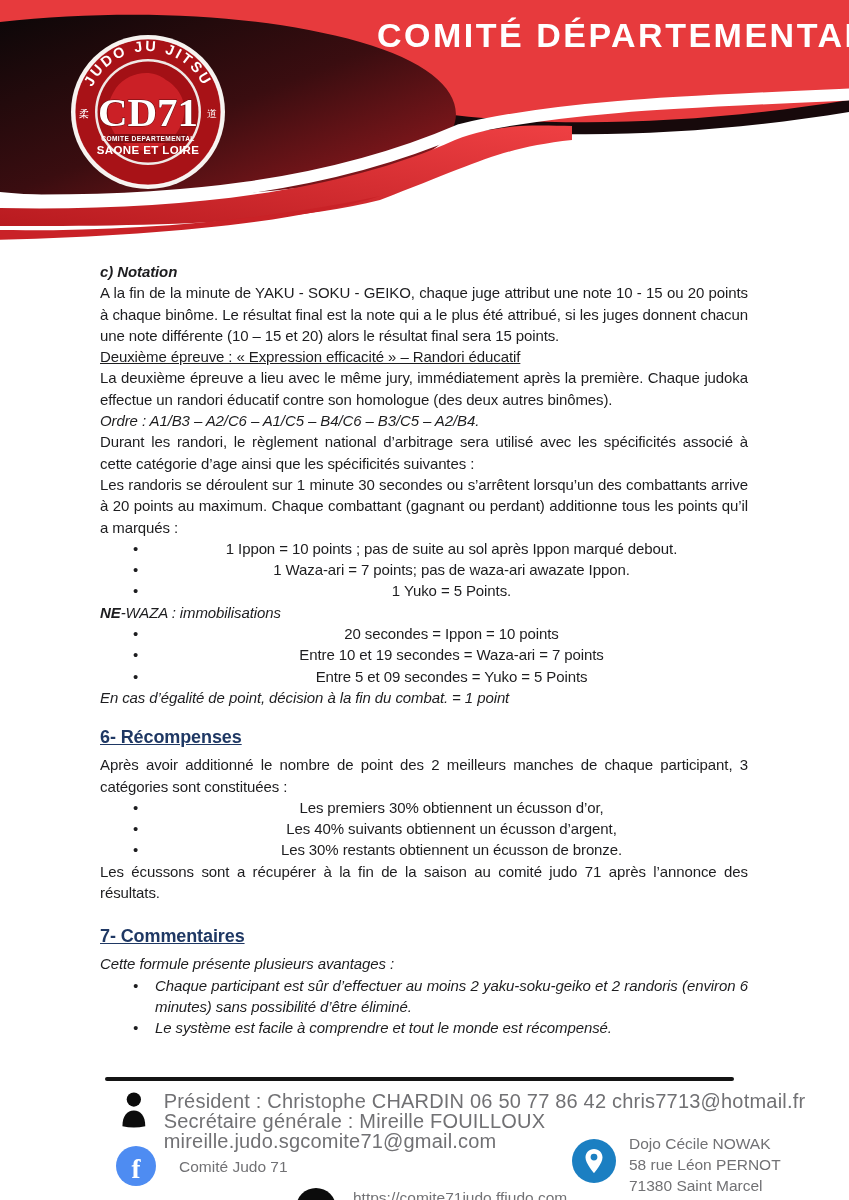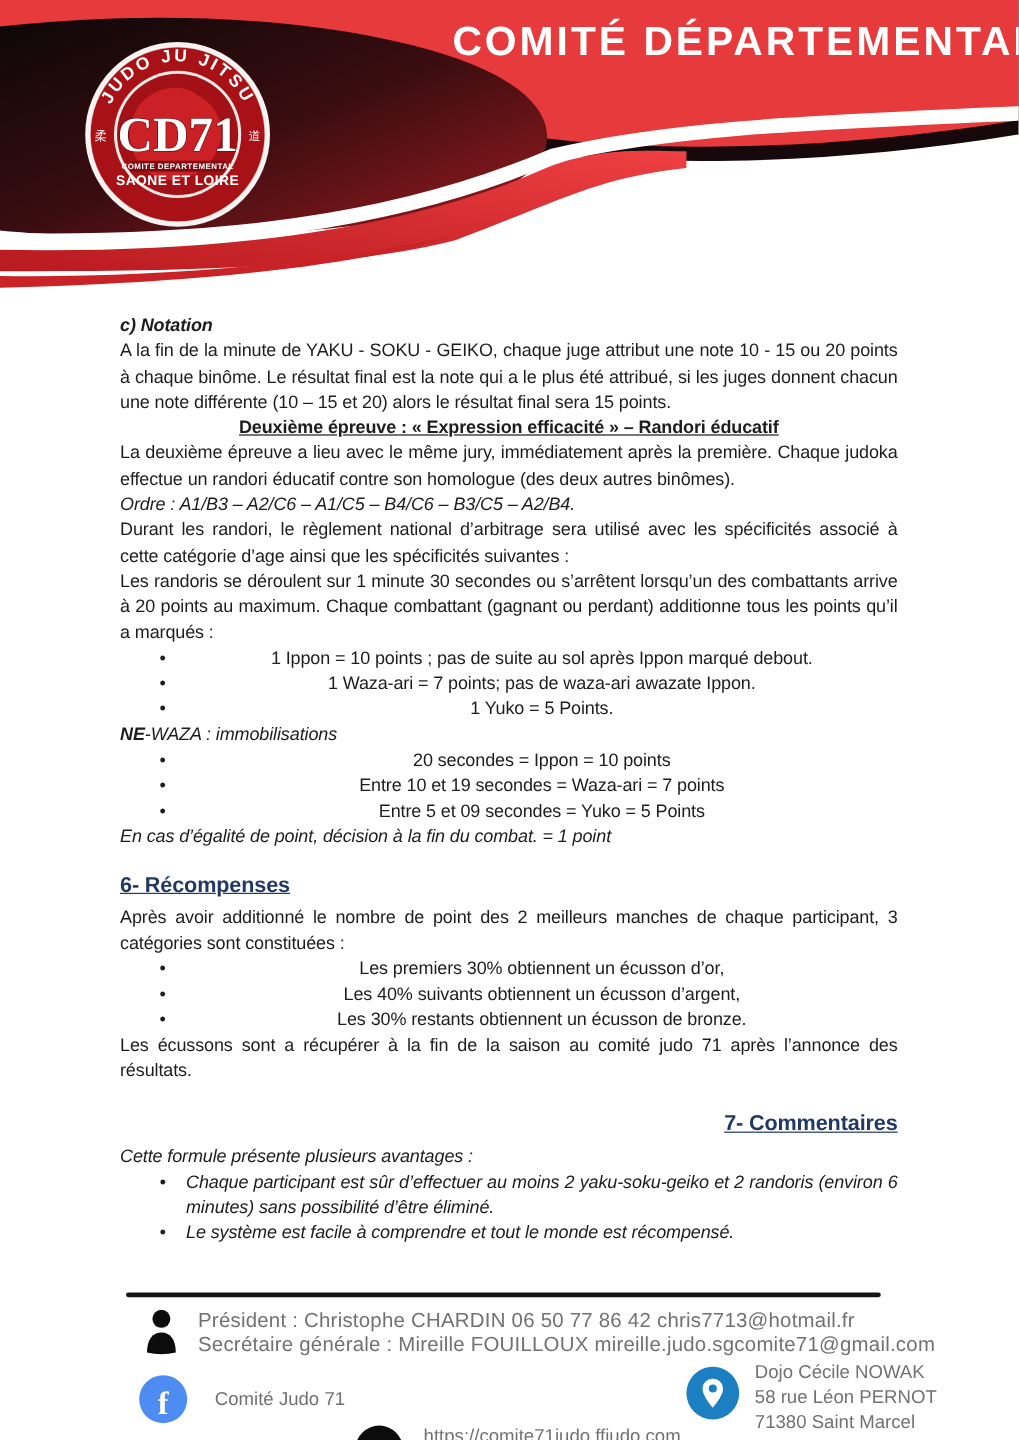--- a/index.html
+++ b/index.html
@@ -19,42 +19,42 @@
     margin-top:15px;font-size:21px;font-weight:normal;letter-spacing:4px;white-space:nowrap;
   }
   
   .main{
     position:absolute;left:100px;top:261px;width:648px;
     font-size:15px;line-height:21.3px;letter-spacing:-0.1px;text-align:justify;
   }
   .main p{margin:0;}
   .bold{font-weight:bold;}
   .head-black{
-    font-weight:bold;text-decoration:underline;text-align:center;margin-top:20px;
+    font-weight:normal;text-decoration:underline;text-align:left;margin-top:20px;
   }
   .head-navy{
     color:var(--navy-heading,#1f3864);font-size:18px;line-height:26px;font-weight:bold;
     text-decoration:underline;text-align:left;
   }
   .mt-line{margin-top:21px;}
   .head-navy.first{margin-top:16px;margin-bottom:4px;}
-  .head-navy.second{margin-top:20px;margin-bottom:4px;text-align:right;}
+  .head-navy.second{margin-top:20px;margin-bottom:4px;}
   ul.bullets{margin:0;padding:0;list-style:none;}
   ul.bullets li{position:relative;padding-left:55px;text-align:center;}
   ul.bullets.justify li{text-align:justify;font-style:italic;}
   ul.bullets li::before{content:"\2022";position:absolute;left:33px;top:0;}
   .nojust{text-align:left;font-style:italic;}
   
   .divider{
     position:absolute;left:105px;top:1077px;width:629px;height:4px;
     background:var(--divider-black,#141414);border-radius:2px;
   }
   .contact-block{
     position:absolute;left:121px;top:1091px;display:flex;gap:17px;align-items:flex-start;
-    color:var(--footer-text-gray,#5a5a5e);font-size:17px;line-height:20px;letter-spacing:0.2px;
+    color:var(--footer-text-gray,#5a5a5e);font-size:20px;line-height:20px;letter-spacing:0.2px;
   }
   .fb-item{position:absolute;left:116px;top:1146px;display:flex;align-items:center;gap:23px;}
   .circle-icon{border-radius:50%;display:flex;align-items:center;justify-content:center;flex:0 0 auto;}
   .fb-circle{width:40px;height:40px;background:var(--facebook-blue,#4e8cf2);}
   .fb-f{color:#fff;font-weight:bold;font-size:27px;font-family:"Liberation Serif",serif;margin-top:6px;}
   .footer-gray{color:var(--footer-text-gray,#77787a);font-size:15.5px;line-height:21px;}
   .mail-item{position:absolute;left:296px;top:1143px;display:flex;gap:17px;align-items:center;margin-top:44px;}
   .mail-circle{width:40px;height:40px;background:#0c0c0c;}
   .loc-item{position:absolute;left:572px;top:1133px;display:flex;gap:13px;align-items:flex-start;}
   .loc-circle{width:44px;height:44px;background:var(--pin-blue,#1b7fc2);margin-top:6px;}

